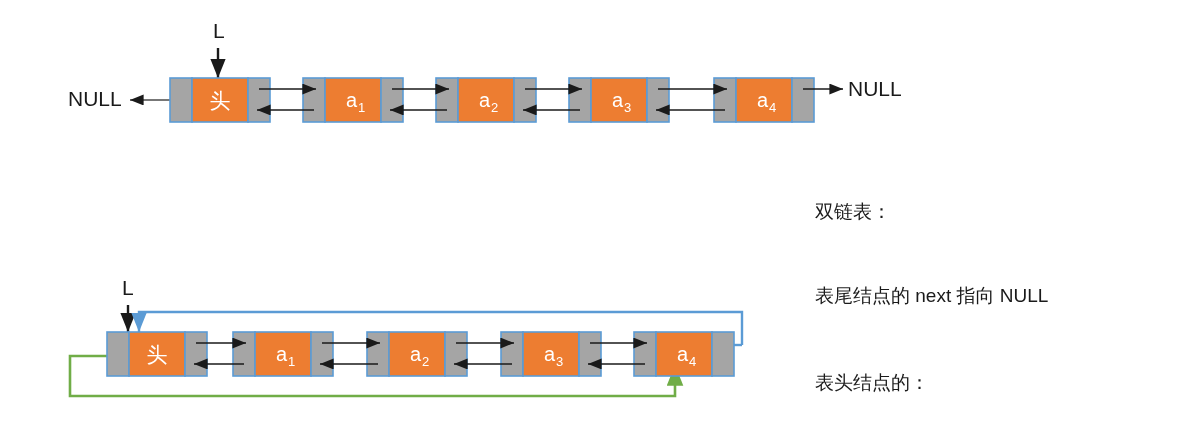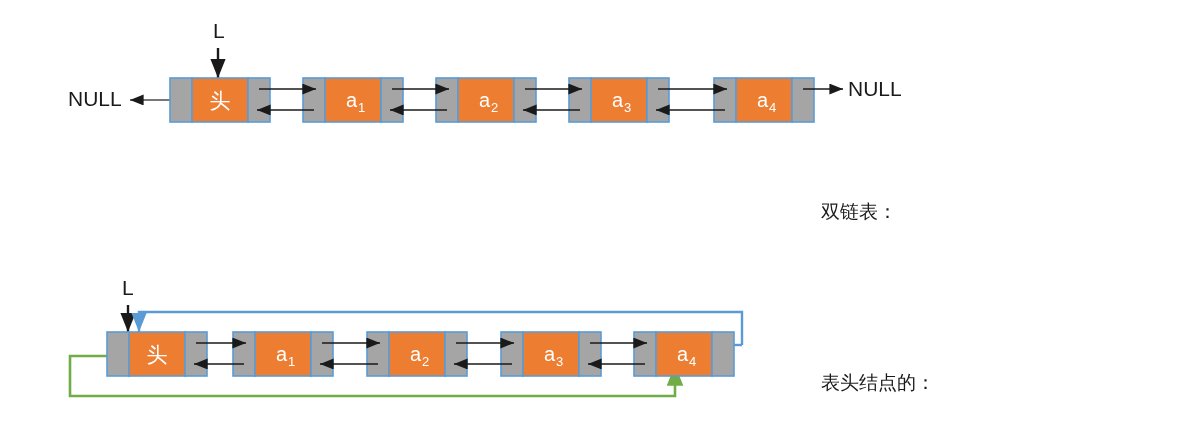--- a/index.html
+++ b/index.html
@@ -2,21 +2,21 @@
 <html><head>
 <meta charset="utf-8">
 <style>
   html,body{margin:0;padding:0;background:#ffffff;}
   body{width:1177px;height:438px;overflow:hidden;
        font-family:"Liberation Sans","DejaVu Sans",sans-serif;}
   #stage{position:relative;width:1177px;height:438px;background:#fff;}
   svg#diagram{position:absolute;left:0;top:0;width:1177px;height:438px;}
   .note{position:absolute;color:#1a1a1a;font-size:19px;line-height:28px;
         font-family:"Liberation Sans","DejaVu Sans",sans-serif;white-space:pre;}
-  .note div{white-space:pre;margin-left:6px;}
+  .note div{white-space:pre;}
   #note1{left:815px;top:142px;}
   #note2{left:815px;top:313px;}
   text{font-family:"Liberation Sans","DejaVu Sans",sans-serif;}
   .lbl{font-size:21px;fill:#1a1a1a;}
   .nullword{font-size:21px;fill:#1a1a1a;}
   .cjk{font-size:21px;fill:#ffffff;}
   .elem{font-size:20px;fill:#ffffff;}
   .sub{font-size:13px;fill:#ffffff;}
 </style>
 </head>
@@ -153,20 +153,21 @@
 
       <line x1="244" y1="364" x2="194" y2="364" stroke="#1A1A1A" stroke-width="1.7" marker-end="url(#arrB)"></line>
       <line x1="378" y1="364" x2="320" y2="364" stroke="#1A1A1A" stroke-width="1.7" marker-end="url(#arrB)"></line>
       <line x1="512" y1="364" x2="454" y2="364" stroke="#1A1A1A" stroke-width="1.7" marker-end="url(#arrB)"></line>
       <line x1="645" y1="364" x2="588" y2="364" stroke="#1A1A1A" stroke-width="1.7" marker-end="url(#arrB)"></line>
     </g>
   </svg>
 
   <div class="note" id="note1">
     <div>双链表：</div>
+    <div>表尾结点的 next 指向 NULL</div>
   </div>
 
   <div class="note" id="note2">
     <div>表头结点的：</div>
     
     
   </div>
 
 </div>
 

